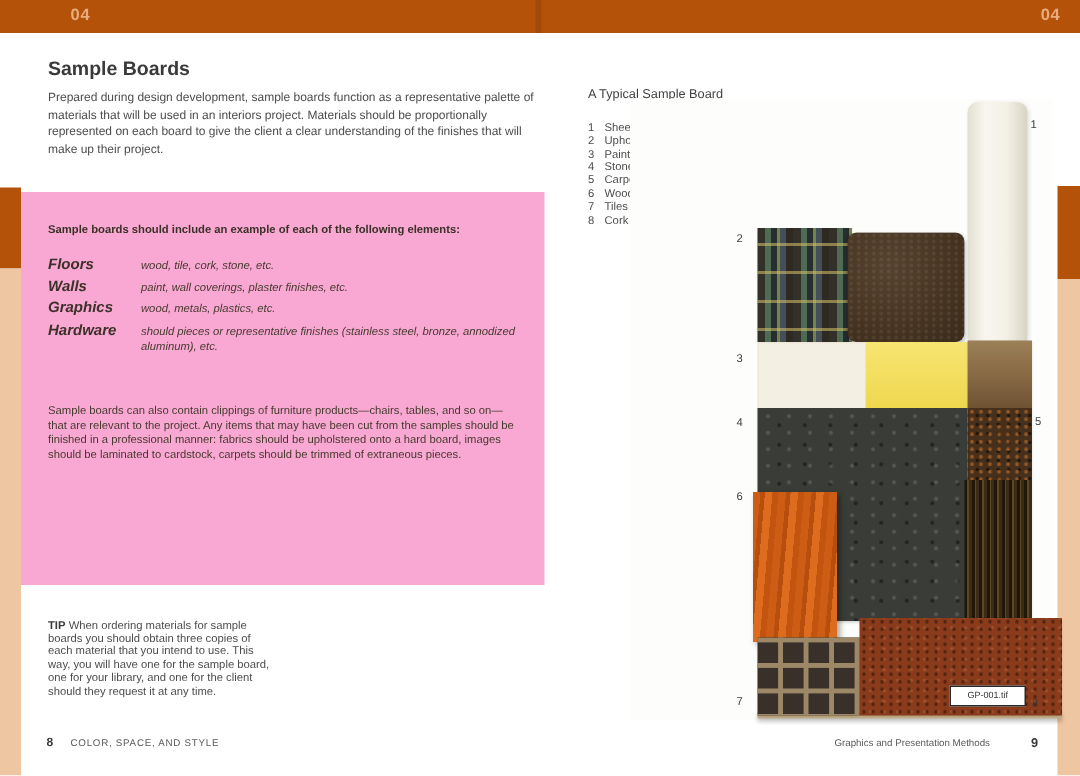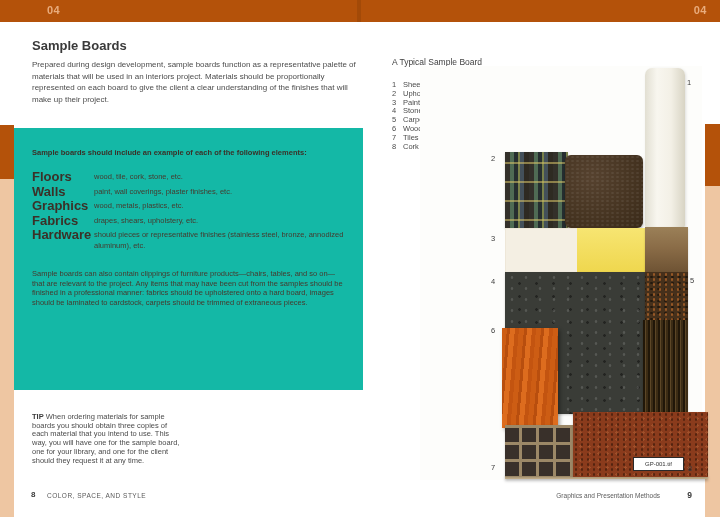--- a/index.html
+++ b/index.html
@@ -23,26 +23,26 @@
   .strip-light{background:#eec6a2;}
   #strip-l-dark{left:0;top:125px;height:54px;width:14px;}
   #strip-l-light{left:0;top:179px;height:338px;width:14px;}
   #strip-r-dark{left:705px;top:124px;height:62px;}
   #strip-r-light{left:705px;top:186px;height:331px;}
 
   
   .page-title{left:32px;top:38px;font-size:13px;font-weight:bold;color:#3a3a3a;}
   .intro{left:32px;top:59px;width:324px;font-size:8px;line-height:11.5px;color:#4c4c4c;}
 
-  .tan-box{left:14px;top:128px;width:349px;height:262px;background:#14b8a6;}
+  .tan-box{left:14px;top:128px;width:349px;height:262px;background:#f9a8d4;}
   .box-heading{left:18px;top:20px;width:315px;font-size:7.5px;font-weight:bold;color:#3b3128;}
   .box-table{left:18px;top:44px;width:318px;}
   .box-row{display:flex;margin-bottom:4px;}
-  .box-row .lbl{width:62px;flex:0 0 62px;font-size:13px;line-height:10.5px;font-weight:bold;color:#3b3128;}
-  .box-row .val{flex:1;font-size:7.5px;line-height:10.5px;color:#463a2e;}
+  .box-row .lbl{width:62px;flex:0 0 62px;font-size:10px;line-height:10.5px;font-weight:bold;color:#3b3128;font-style:italic;}
+  .box-row .val{flex:1;font-size:7.5px;line-height:10.5px;color:#463a2e;font-style:italic;}
   .box-para{left:18px;top:141px;width:314px;font-size:7.5px;line-height:9.7px;color:#463a2e;}
 
   .tip{left:32px;top:413px;width:150px;font-size:7.5px;line-height:8.7px;color:#4c4c4c;}
   .tip b{color:#3a3a3a;}
 
   .footer-left-num{left:31px;top:490px;font-size:8px;font-weight:bold;color:#3a3a3a;}
   .footer-left-sec{left:47px;top:492px;font-size:6.5px;letter-spacing:.5px;color:#5a5a5a;}
 
   
   .rp-title{left:392px;top:57px;font-size:8.5px;color:#3f3f3f;}
@@ -135,24 +135,20 @@
     </div>
     <div class="box-row">
       <span class="lbl">Walls</span>
       <span class="val">paint, wall coverings, plaster finishes, etc.</span>
     </div>
     <div class="box-row">
       <span class="lbl">Graphics</span>
       <span class="val">wood, metals, plastics, etc.</span>
     </div>
     <div class="box-row">
-      <span class="lbl">Fabrics</span>
-      <span class="val">drapes, shears, upholstery, etc.</span>
-    </div>
-    <div class="box-row">
       <span class="lbl">Hardware</span>
       <span class="val">should pieces or representative finishes (stainless steel, bronze, annodized aluminum), etc.</span>
     </div>
   </div>
   <div class="abs box-para">Sample boards can also contain clippings of furniture products—chairs, tables, and so on—that are relevant to the project. Any items that may have been cut from the samples should be finished in a professional manner: fabrics should be upholstered onto a hard board, images should be laminated to cardstock, carpets should be trimmed of extraneous pieces.</div>
 </div>
 
 <div class="abs tip"><b>TIP</b><span> When ordering materials for sample boards you should obtain three copies of each material that you intend to use. This way, you will have one for the sample board, one for your library, and one for the client should they request it at any time.</span></div>
 
 <div class="abs footer-left-num">8</div>

